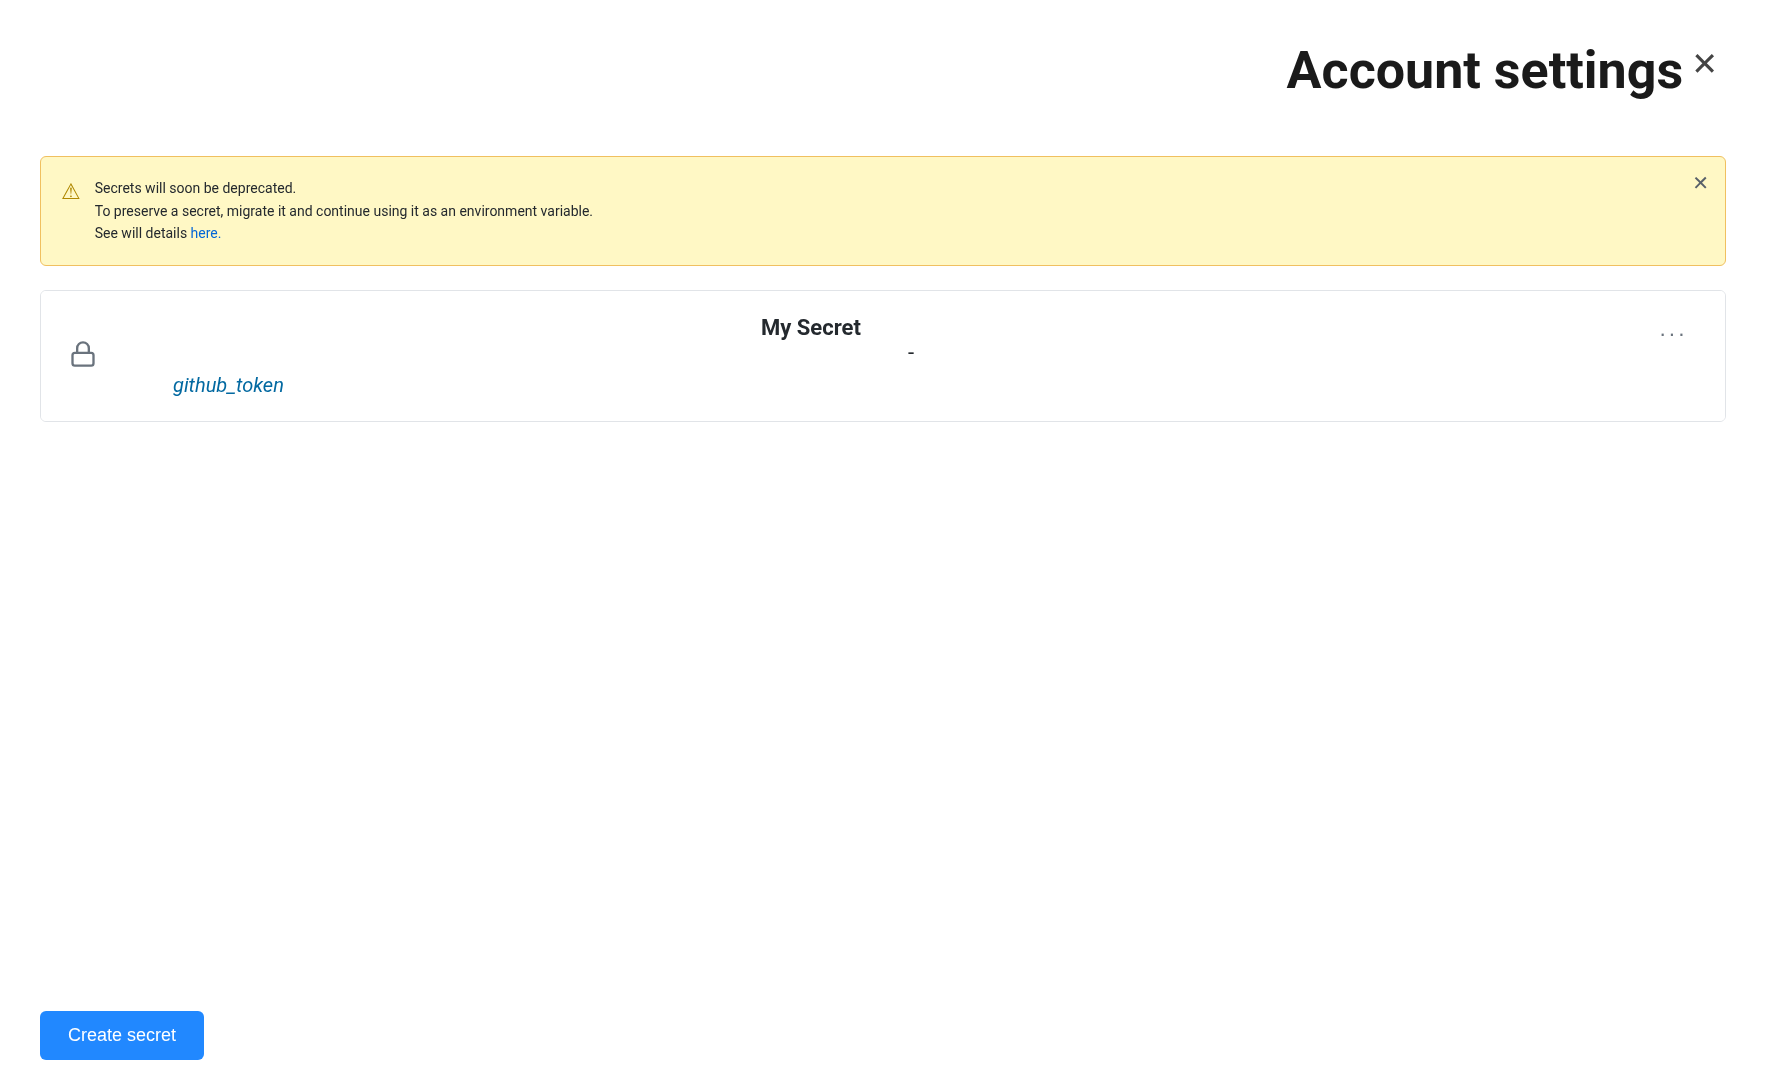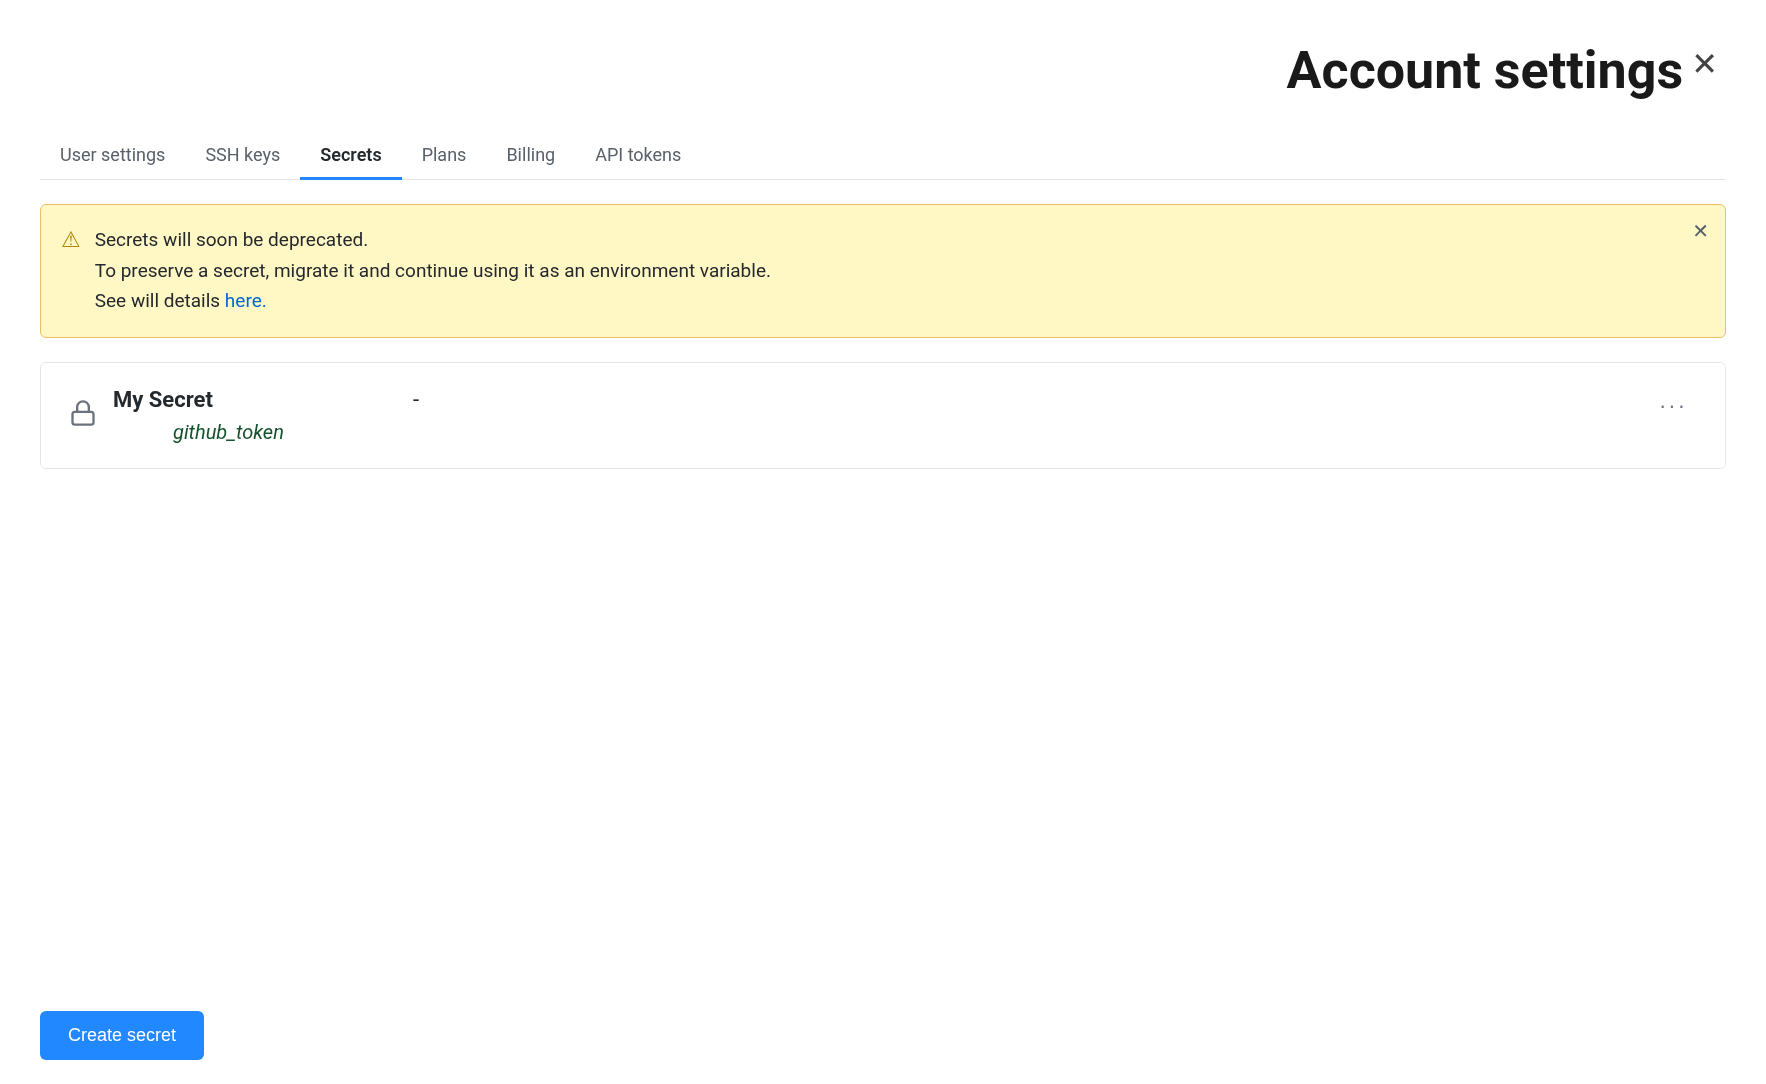--- a/index.html
+++ b/index.html
@@ -90,21 +90,21 @@
     }
 
     .alert-icon {
       font-size: 22px;
       color: #b08800;
       flex-shrink: 0;
       margin-top: 2px;
     }
 
     .alert-text {
-      font-size: 19px;
+      font-size: 14px;
       line-height: 1.6;
       color: #24292e;
     }
 
     .alert-link {
       color: #0366d6;
       text-decoration: none;
       margin-top: 12px;
     }
 
@@ -149,34 +149,35 @@
     }
 
     .secret-value {
       font-size: 22px;
       color: #24292e;
       margin-left: 60px;
     }
 
     .secret-env-name {
       font-size: 20px;
-      color: #14532d;
+      color: #0369a1;
       font-style: italic;
       margin-left: 60px;
     }
 
     .secret-row-inner {
       display: flex;
       flex-direction: column;
       flex: 1;
     }
 
     .secret-top-line {
       display: flex;
       align-items: center;
+      flex-direction: column;
     }
 
     .secret-bottom-line {
       display: flex;
       align-items: center;
       margin-top: 8px;
     }
 
     .more-options-button {
       margin-left: auto;
@@ -219,28 +220,20 @@
 </head>
 <body>
 
 <div class="page-container">
 
   <div class="header-row">
     <h1 class="page-title">Account settings</h1>
     <button class="close-button">✕</button>
   </div>
 
-  <div class="tabs-row">
-    <a class="tab" href="#">User settings</a>
-    <a class="tab" href="#">SSH keys</a>
-    <a class="tab active" href="#">Secrets</a>
-    <a class="tab" href="#">Plans</a>
-    <a class="tab" href="#">Billing</a>
-    <a class="tab" href="#">API tokens</a>
-  </div>
 
   <div class="content-area">
 
     <div class="alert-banner">
       <span class="alert-icon">⚠</span>
       <div class="alert-text">
         <span>Secrets will soon be deprecated.</span><br>
         <span>To preserve a secret, migrate it and continue using it as an environment variable.</span><br>
         <span>See will details </span><a class="alert-link" href="#">here.</a>
       </div>

